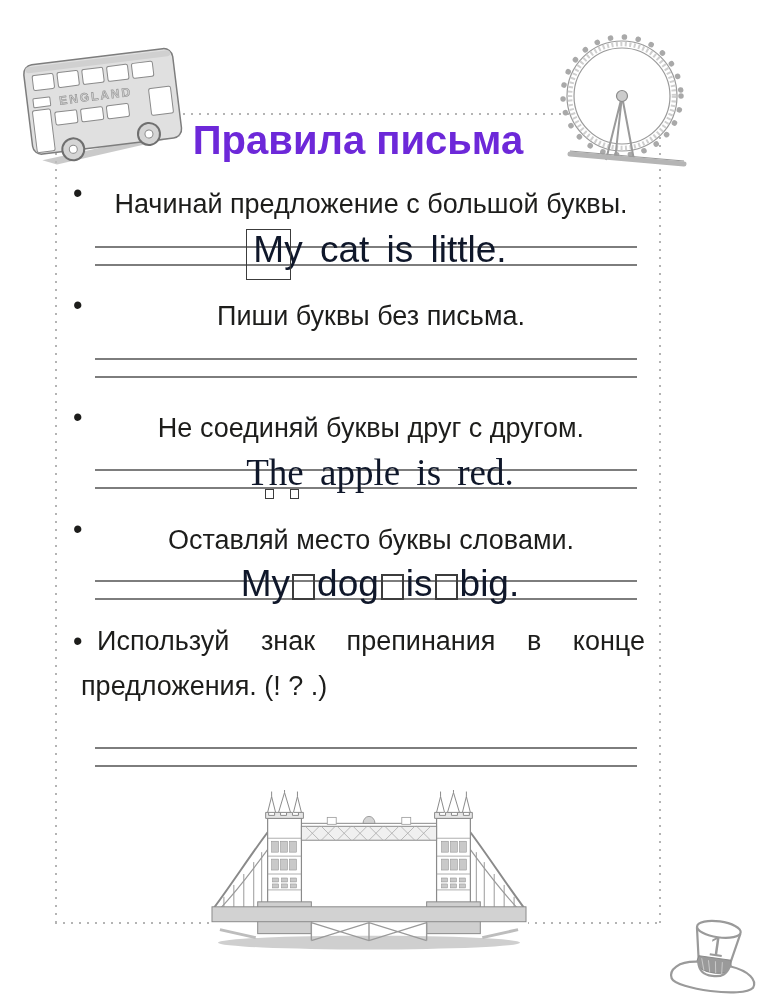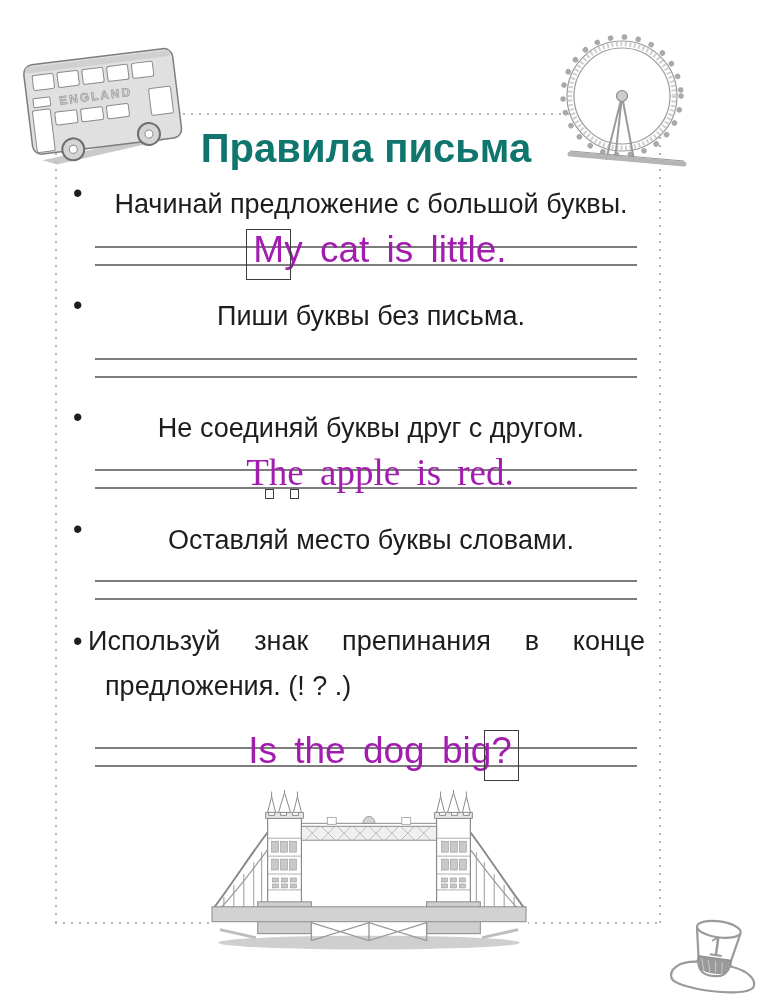--- a/index.html
+++ b/index.html
@@ -10,37 +10,37 @@
   .fr{position:absolute;z-index:1;}
   .fr-h{height:2px;left:55px;width:606px;
         background:repeating-linear-gradient(to right,#b4b4b4 0 2px,transparent 2px 8px);}
   .fr-v{width:2px;top:113px;height:811px;
         background:repeating-linear-gradient(to bottom,#b4b4b4 0 2px,transparent 2px 8px);}
   .fr-top{top:113px;} .fr-bottom{top:922px;}
   .fr-left{left:55px;} .fr-right{left:659px;}
 
   .art{position:absolute;z-index:3;}
 
-  .title{position:absolute;z-index:2;left:55px;top:118px;width:606px;margin:8px;
-         text-align:center;font-size:40px;font-weight:800;letter-spacing:0px;color:#0f766e;}
+  .title{position:absolute;z-index:2;left:55px;top:118px;width:606px;margin:0;
+         text-align:center;font-size:40px;font-weight:800;letter-spacing:0px;color:#6d28d9;}
 
   
   .instr{position:absolute;z-index:2;left:73px;width:572px;font-size:27px;line-height:45px;
          color:#1d1d1b;}
   .instr .dot{position:absolute;left:0;top:0;}
   .instr .itext{display:block;margin-left:24px;text-align:center;margin-top:11px;}
-  .instr .l1{display:block;margin-left:15px;text-align:justify;text-align-last:justify;}
-  .instr .l2{display:block;margin-left:32px;text-align:left;}
+  .instr .l1{display:block;margin-left:24px;text-align:justify;text-align-last:justify;}
+  .instr .l2{display:block;margin-left:8px;text-align:left;}
 
   
   .wrow{position:absolute;z-index:2;left:95px;width:542px;height:80px;}
   .rl{position:absolute;left:0;right:0;height:1.5px;background:#7d7d7d;}
   .rl-top{top:31px;} .rl-bot{top:49px;}
   .hw{position:absolute;left:28px;right:0;top:0;height:70px;line-height:70px;
-      text-align:center;font-size:37px;font-stretch:condensed;color:#a21caf;
+      text-align:center;font-size:37px;font-stretch:condensed;color:#0f172a;
       word-spacing:7px;white-space:nowrap;}
 
   
   .boxchar{position:relative;display:inline-block;line-height:70px;}
   .boxchar::before{content:"";position:absolute;left:-7px;right:-7px;top:14px;bottom:5px;
                    border:1.5px solid #3c3c3c;}
 
   
   .vguide{position:relative;display:inline-block;line-height:70px;}
   .vguide::before,.vguide::after{content:"";position:absolute;top:9px;bottom:8px;width:1px;
@@ -132,31 +132,31 @@
     <div class="hw"><span class="rel"><span>The</span><span class="gapmark gm1"></span><span class="gapmark gm2"></span></span> <span>apple is red.</span></div>
   </div>
 
   <div class="instr" style="top:507px;">
     <span class="dot">•</span>
     <span class="itext">Оставляй место буквы словами.</span>
   </div>
   <div class="wrow" style="top:549px;">
     <div class="rl rl-top"></div>
     <div class="rl rl-bot"></div>
+    <div class="hw"><span>My</span><span class="wordbox"></span><span>dog</span><span class="wordbox"></span><span>is</span><span class="wordbox"></span><span>big.</span></div>
   </div>
 
   <div class="instr" style="top:619px;">
     <span class="dot">•</span>
     <span class="l1">Используй знак препинания в конце</span>
     <span class="l2">предложения. (! ? .)</span>
   </div>
   <div class="wrow" style="top:716px;">
     <div class="rl rl-top"></div>
     <div class="rl rl-bot"></div>
-    <div class="hw"><span>Is the dog big</span><span class="boxchar">?</span></div>
   </div>
 
   <svg class="art" style="left:210px;top:790px;" width="318" height="172" viewBox="0 0 320 172">
     <rect x="0" y="0" width="320" height="172" fill="#ffffff"></rect>
     <ellipse cx="160" cy="153" rx="152" ry="7" fill="#cfcfcf"></ellipse>
     <g id="bt-left">
       <path d="M58,42 C40,66 22,94 4,118" stroke="#8a8a8a" stroke-width="2" fill="none"></path>
       <path d="M62,54 C46,76 28,100 10,119" stroke="#9a9a9a" stroke-width="1.2" fill="none"></path>
       <path d="M14,107 V118 M24,95 V118 M34,84 V118 M44,72 V118 M52,62 V118" stroke="#9a9a9a" stroke-width="1" fill="none"></path>
       <rect x="58" y="28" width="34" height="86" fill="#ffffff" stroke="#8a8a8a" stroke-width="1.2"></rect>

